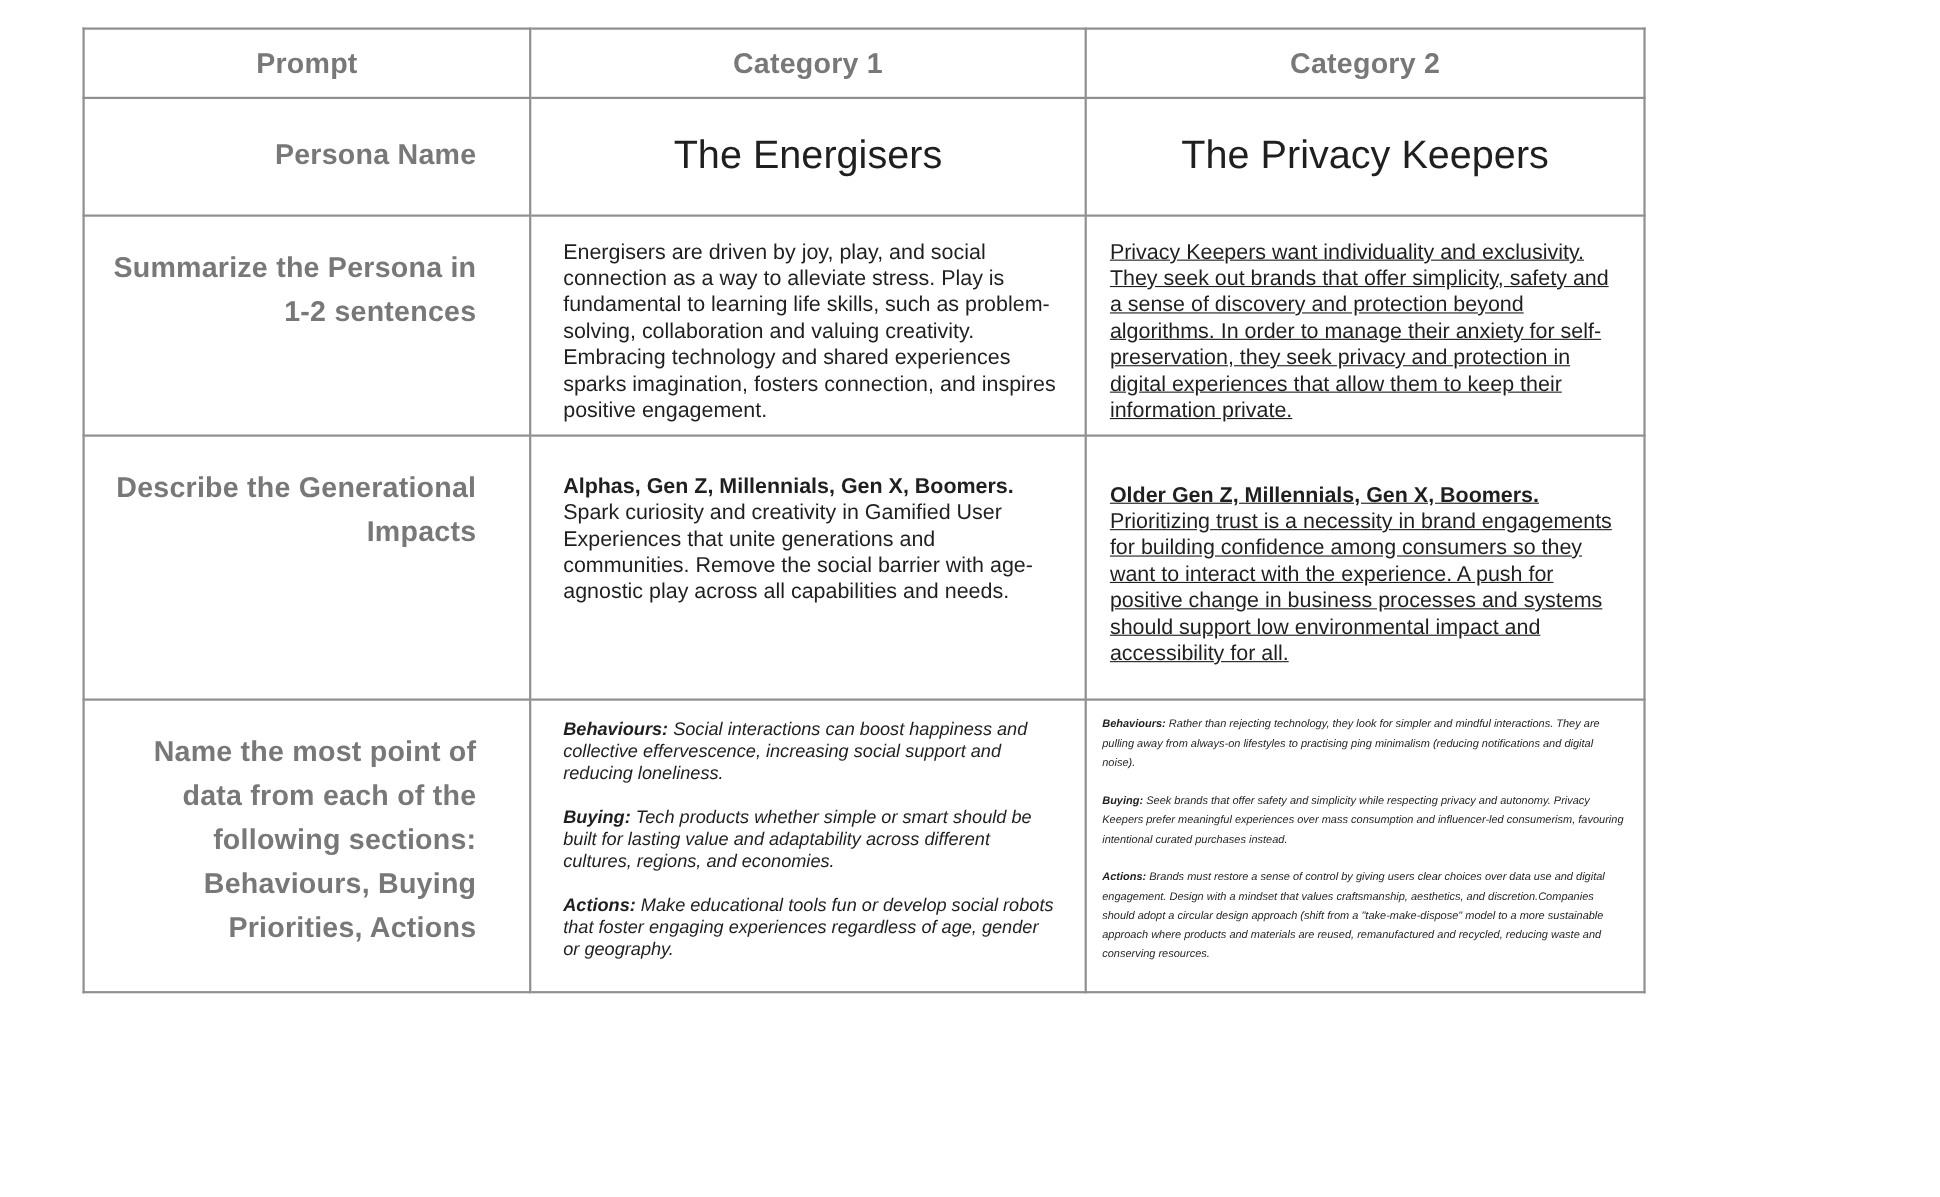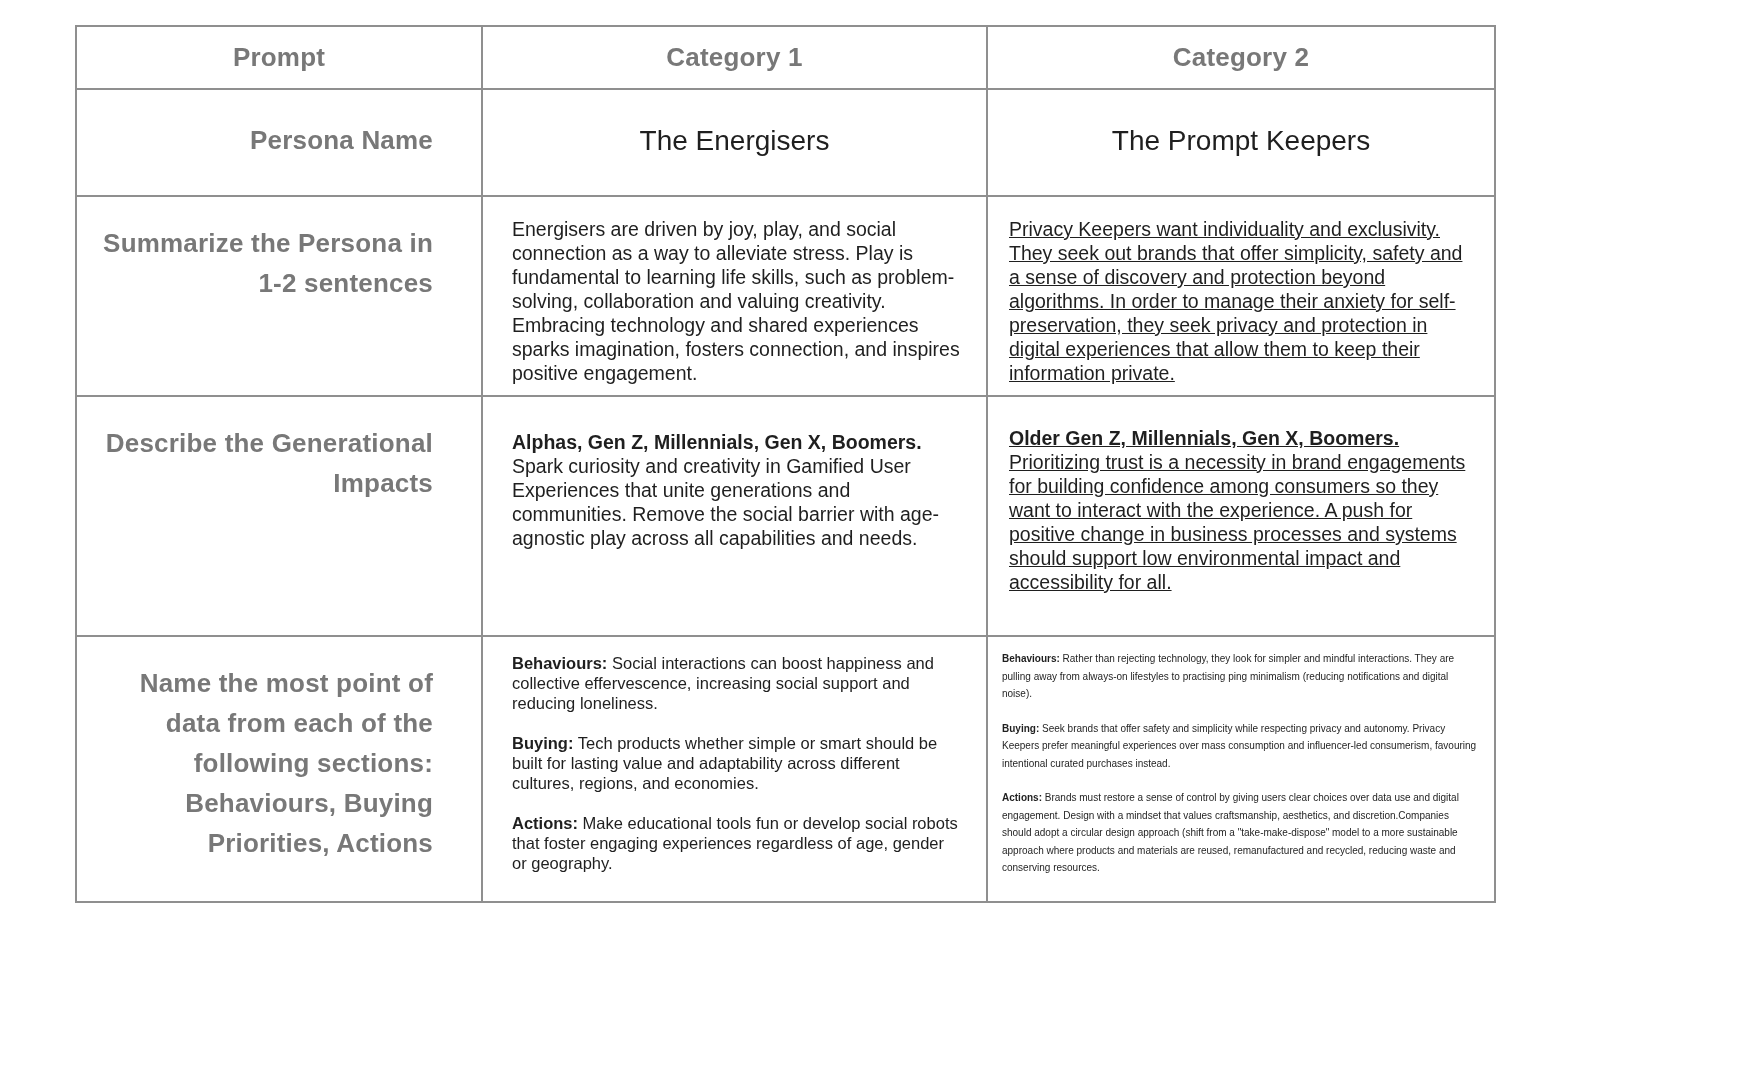--- a/index.html
+++ b/index.html
@@ -39,42 +39,42 @@
   td.prompt-cell {
     font-size: 26px; font-weight: bold; color: var(--label-text);
     line-height: 40px;
     padding: 26px 48px 16px 18px;
     letter-spacing: 0.2px;
     text-align: right;
   }
   td.prompt-cell.mid { vertical-align: middle; padding-top: 0; padding-bottom: 6px; }
   td.persona-name {
     vertical-align: middle; text-align: center;
-    font-size: 28px; color: var(--body-text); font-weight: 400;
+    font-size: 36px; color: var(--body-text); font-weight: 400;
     padding-bottom: 4px;
   }
 
   tr.summary-row { height: 168px; }
   tr.generational-row { height: 240px; }
   tr.datapoints-row { height: 256px; }
 
   td.body-cell {
     font-size: 19.5px; line-height: 24px; color: var(--body-text);
     padding: 20px 22px 10px 29px;
   }
   tr.generational-row td.body-cell { padding-top: 33px; }
-  tr.generational-row td.body-cell.cat2 { padding-top: 29px; padding-left: 21px; padding-right: 16px; }
+  tr.generational-row td.body-cell.cat2 { padding-top: 41px; padding-left: 21px; padding-right: 16px; }
   td.body-cell.cat2 { padding-left: 21px; padding-right: 28px; text-decoration: underline; }
   td.body-cell strong { font-weight: bold; }
 
   td.points-cell {
     font-size: 16.5px; line-height: 20px; color: var(--body-text);
     padding: 16px 24px 8px 29px;
   }
-  td.points-cell p { margin-bottom: 20px; }
+  td.points-cell p { margin-bottom: 20px; font-style: italic; }
   td.points-cell.small {
     font-size: 10px; line-height: 17.5px;
     padding: 13px 14px 6px 14px;
   }
   td.points-cell.small p { margin-bottom: 17px; }
   td.points-cell strong { font-weight: bold; }
   tr.datapoints-row td.prompt-cell { padding-top: 26px; }
 </style>
 </head>
 <body>
@@ -90,21 +90,21 @@
     <tbody>
         <tr class="header-row">
       <th class="hdr">Prompt</th>
       <th class="hdr">Category 1</th>
       <th class="hdr">Category 2</th>
     </tr>
 
     <tr class="persona-row">
       <td class="prompt-cell mid">Persona Name</td>
       <td class="persona-name">The Energisers</td>
-      <td class="persona-name">The Prompt Keepers</td>
+      <td class="persona-name">The Privacy Keepers</td>
     </tr>
 
     <tr class="summary-row">
       <td class="prompt-cell">Summarize the Persona in 1-2 sentences</td>
       <td class="body-cell">Energisers are driven by joy, play, and social connection as a way to alleviate stress. Play is fundamental to learning life skills, such as problem-solving, collaboration and valuing creativity. Embracing technology and shared experiences sparks imagination, fosters connection, and inspires positive engagement.</td>
       <td class="body-cell cat2">Privacy Keepers want individuality and exclusivity. They seek out brands that offer simplicity, safety and a sense of discovery and protection beyond algorithms. In order to manage their anxiety for self-preservation, they seek privacy and protection in digital experiences that allow them to keep their information private.</td>
     </tr>
 
     <tr class="generational-row">
       <td class="prompt-cell">Describe the Generational Impacts</td>

